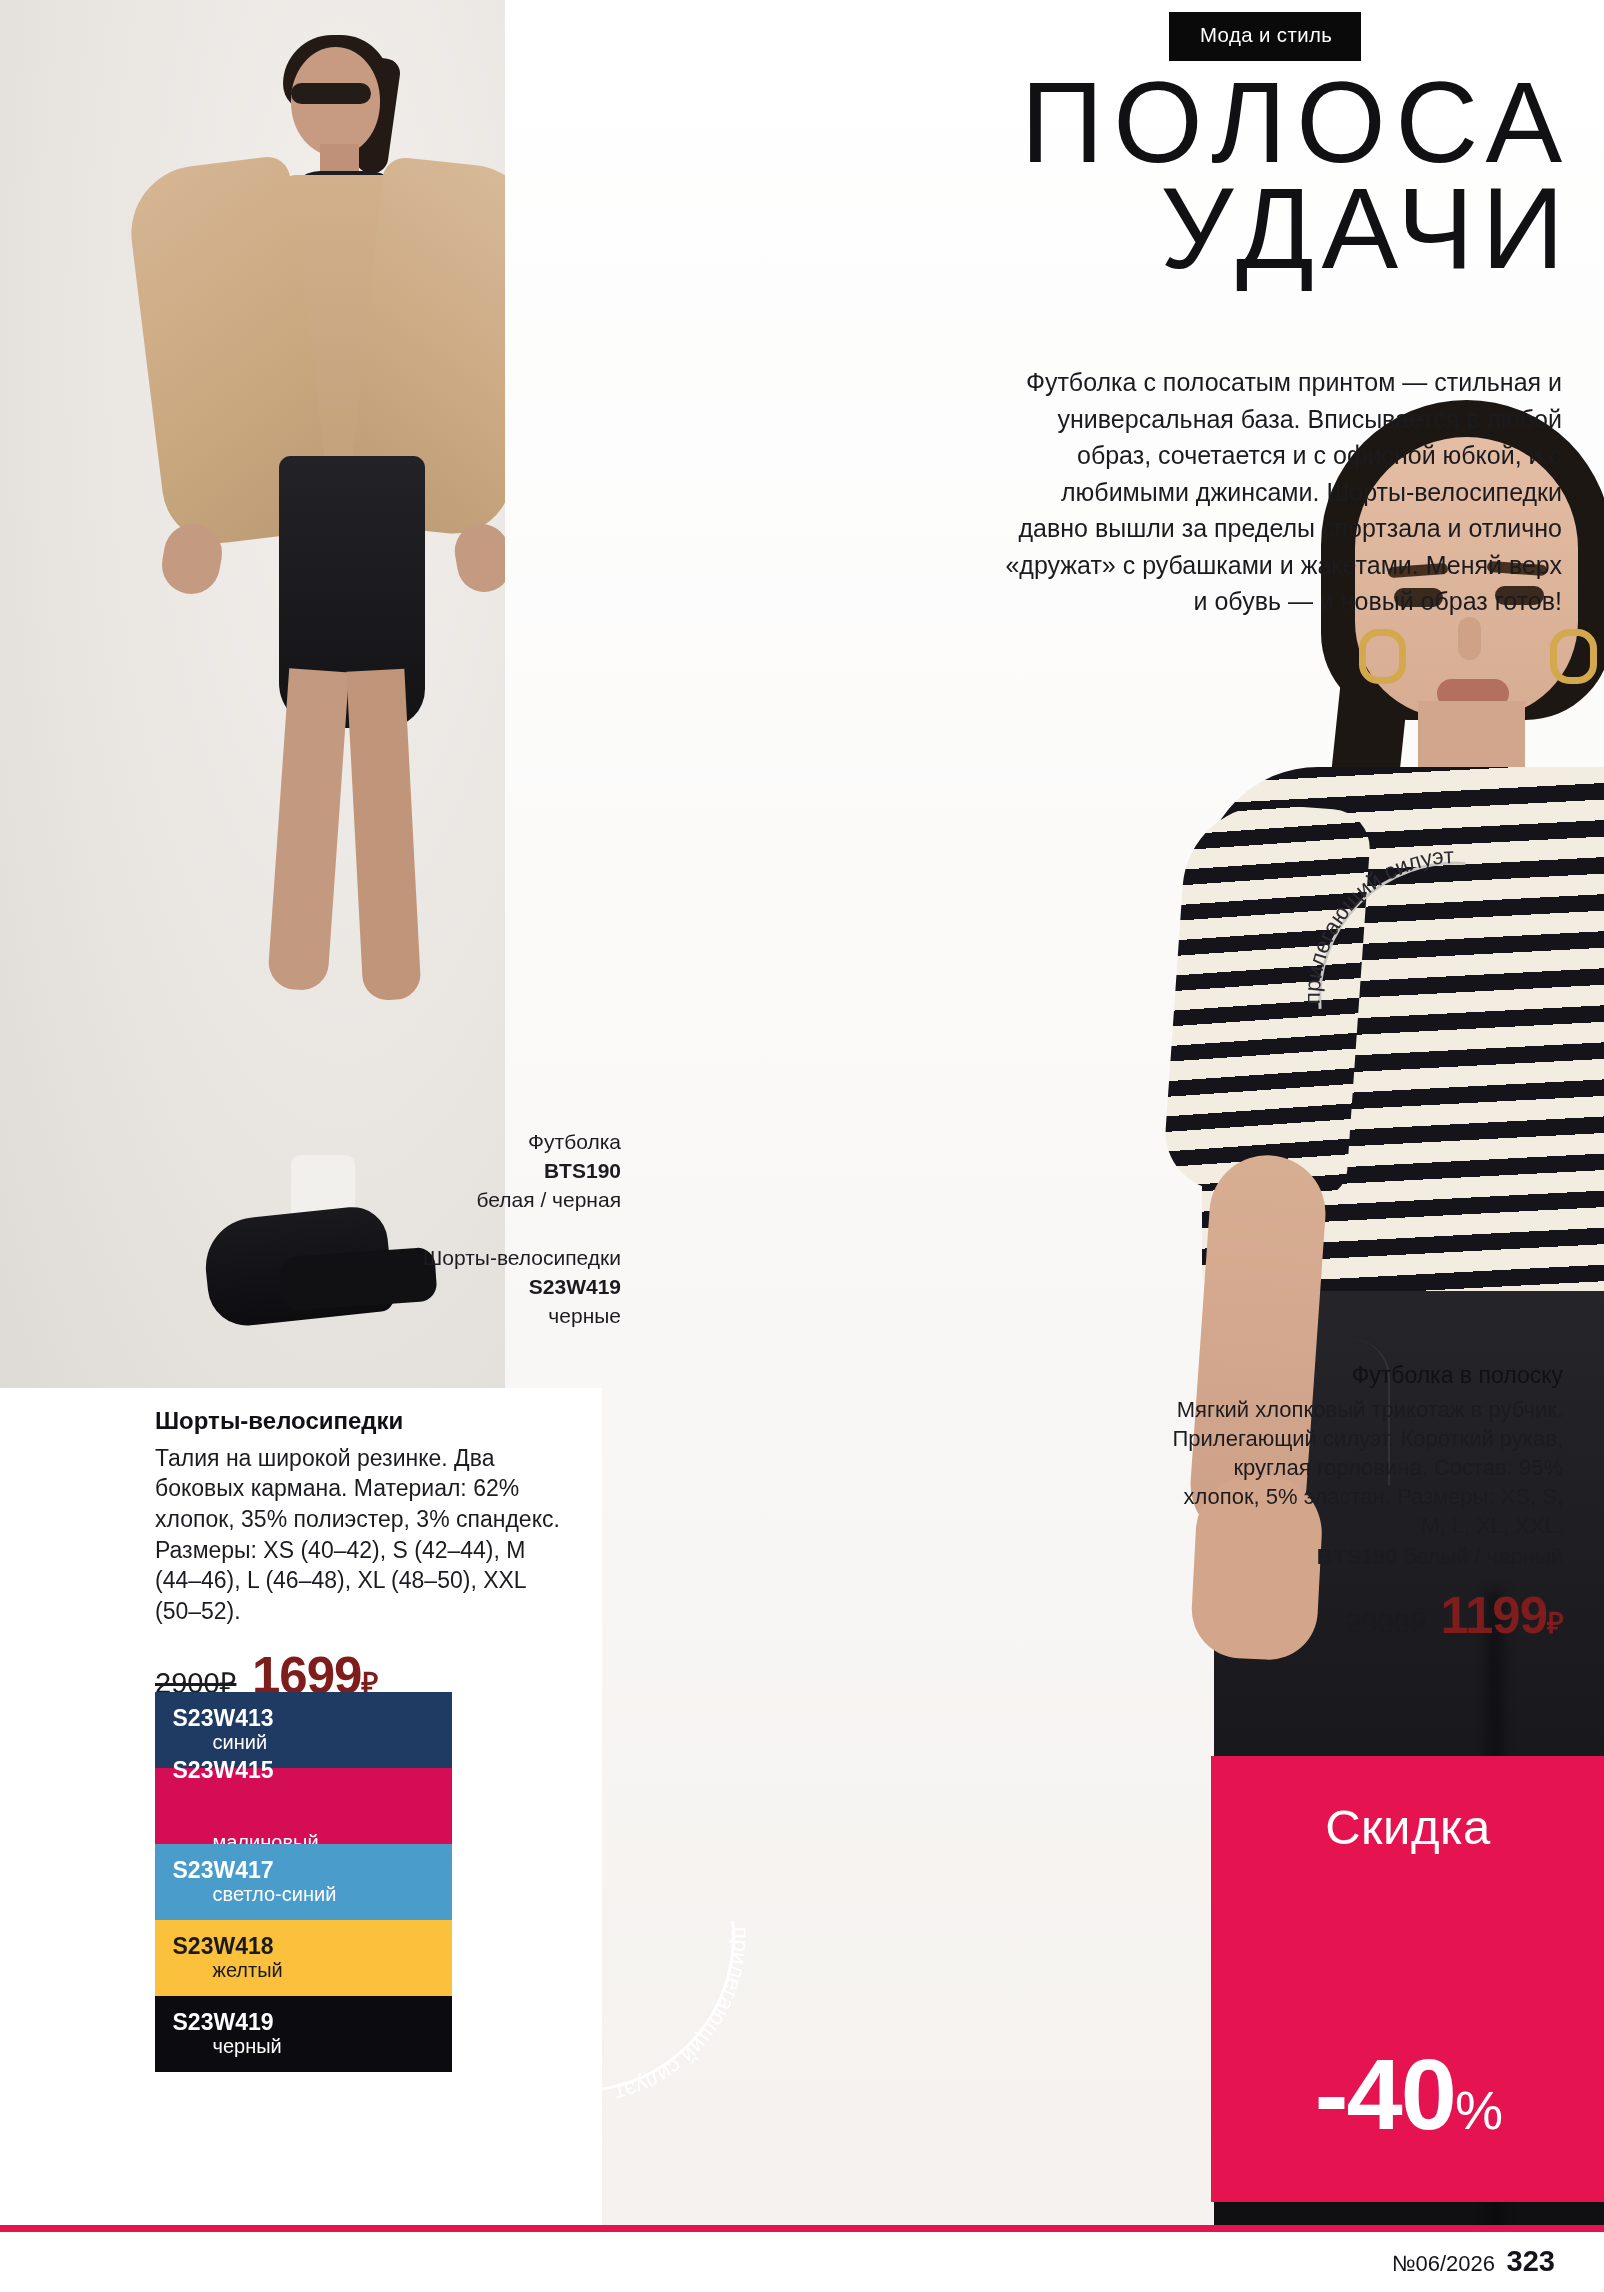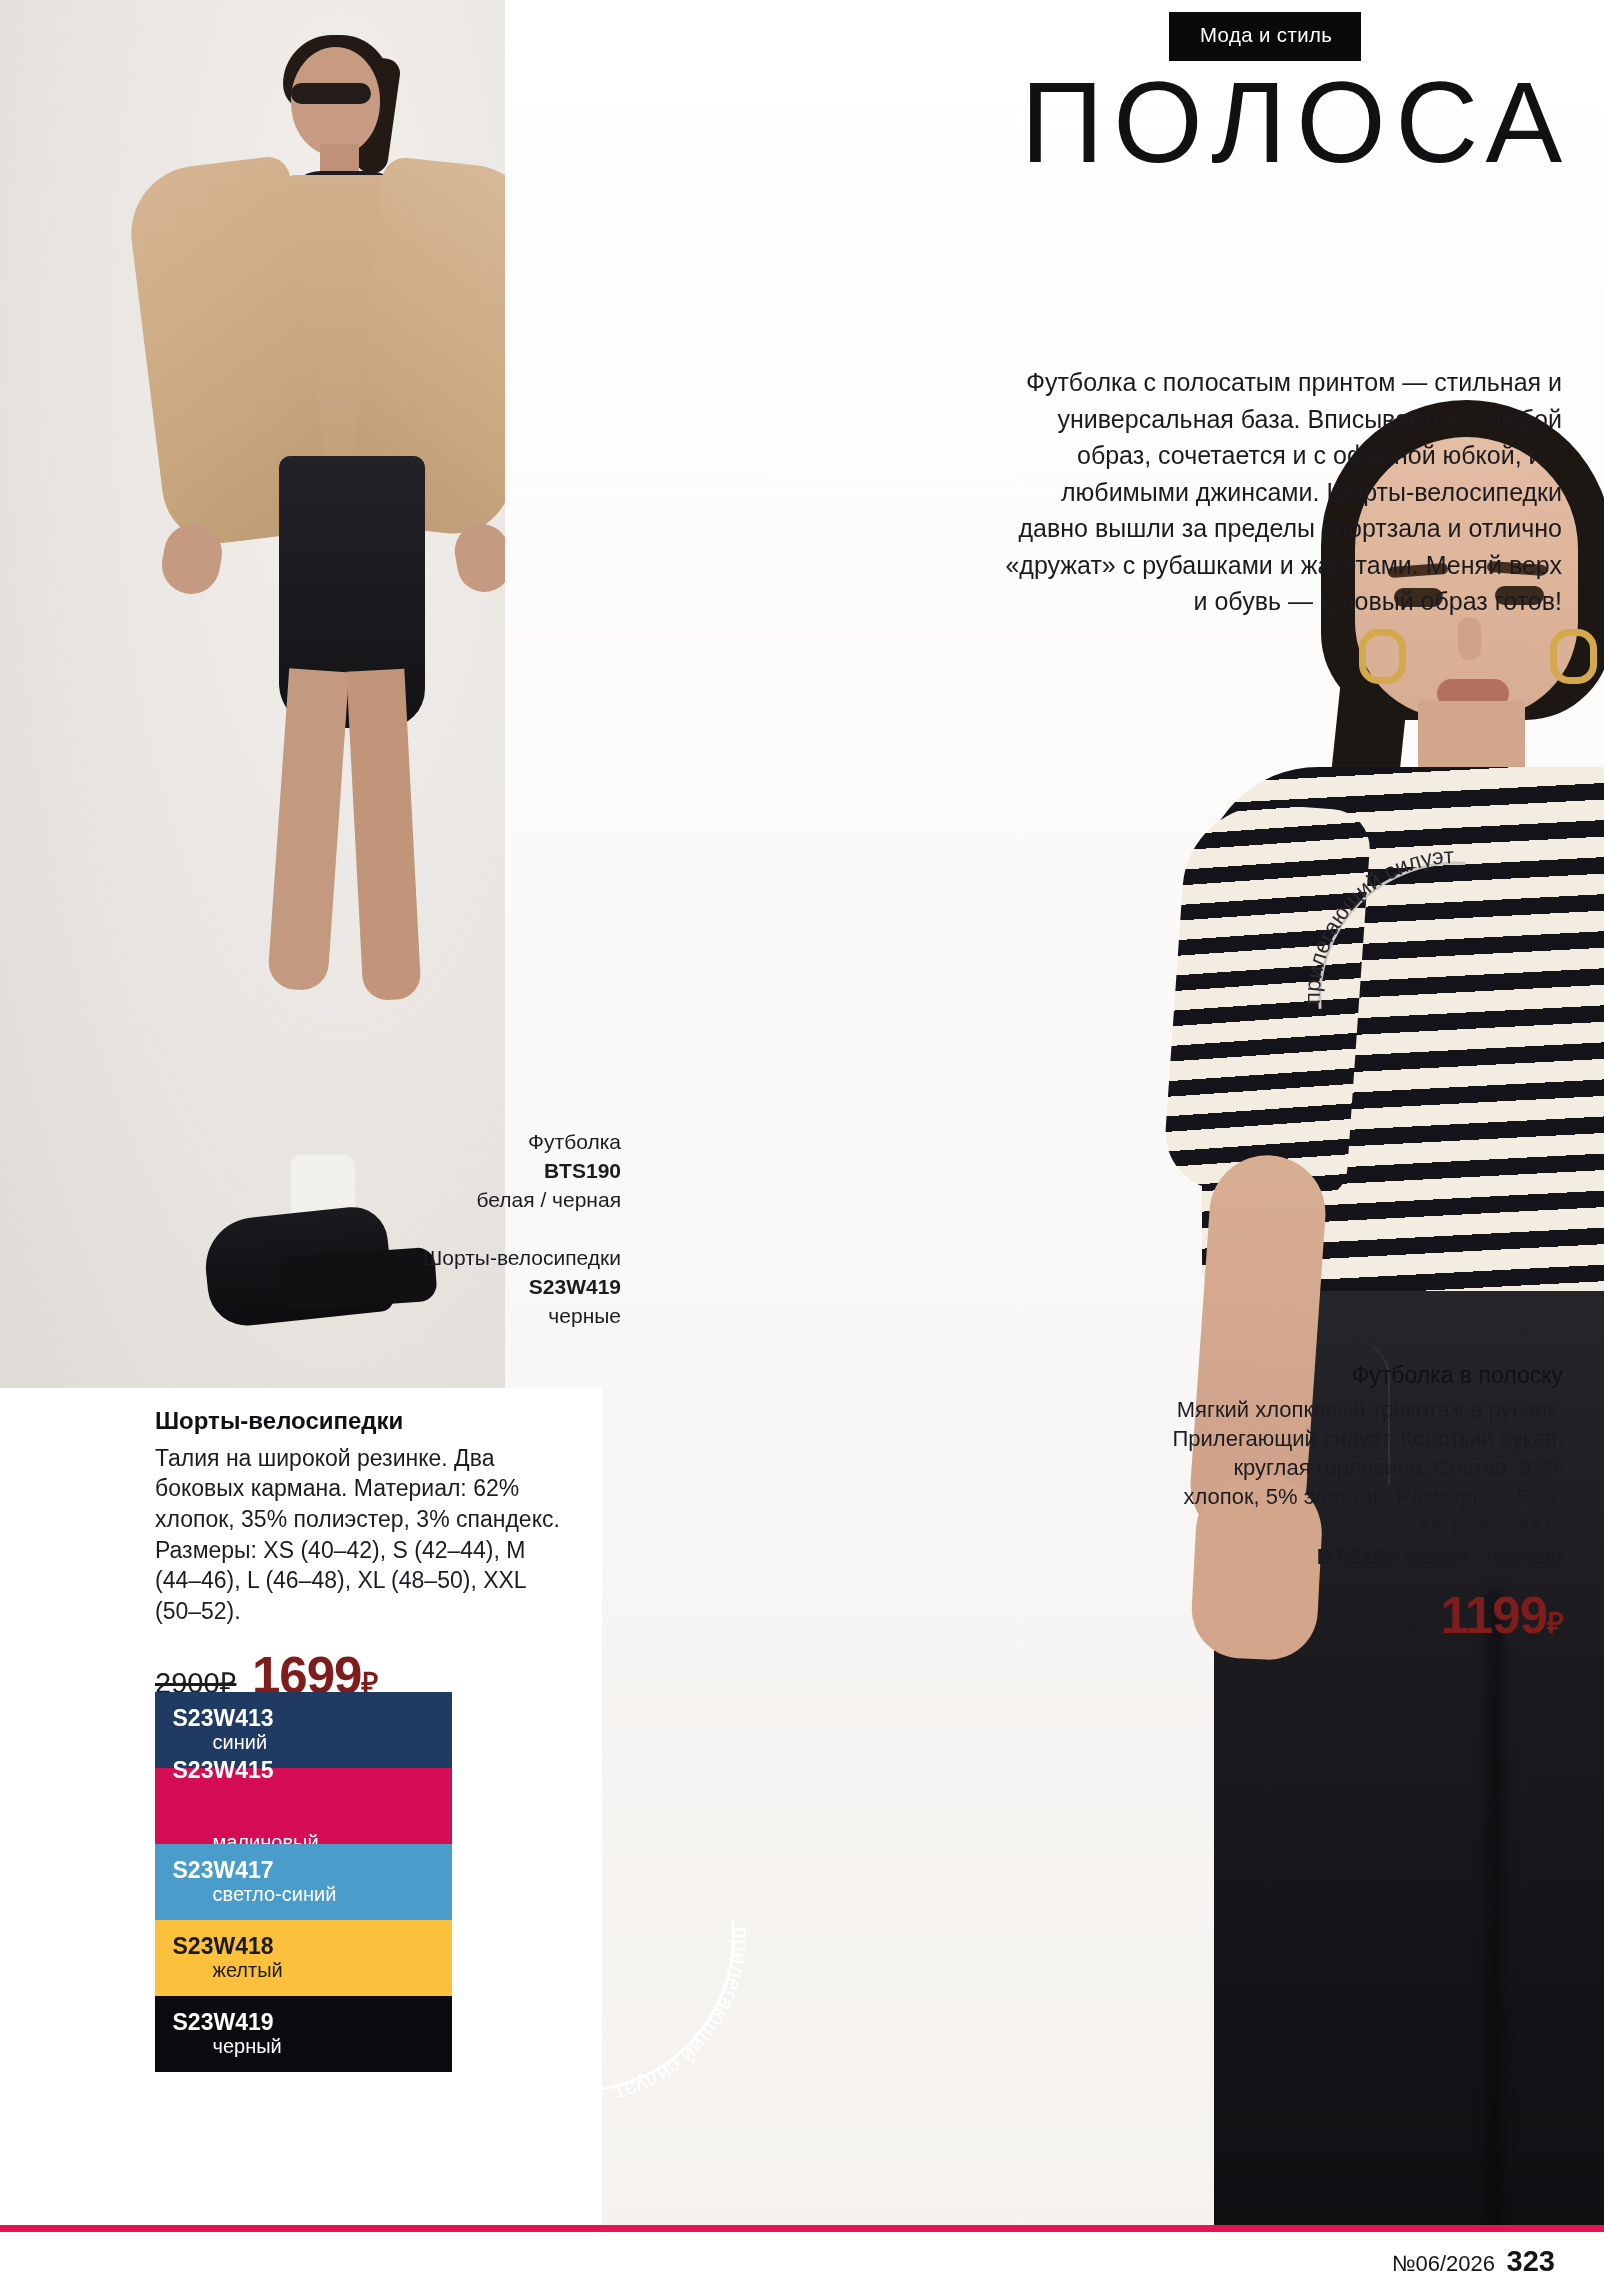--- a/index.html
+++ b/index.html
@@ -353,20 +353,21 @@
       <div class="mm-hand-l"></div>
     </div>
   </div>
 
   <div class="panel-left-bottom"></div>
 
   <div class="kicker">Мода и стиль</div>
 
   <div class="title">
     <span>ПОЛОСА</span>
+    <span class="l2">УДАЧИ</span>
   </div>
 
   <div class="intro">Футболка с полосатым принтом — стильная и универсальная база. Вписывается в любой образ, сочетается и с офисной юбкой, и с любимыми джинсами. Шорты-велосипедки давно вышли за пределы спортзала и отлично «дружат» с рубашками и жакетами. Меняй верх и обувь — и новый образ готов!</div>
 
 
   <div class="caption-left">
     <div>Футболка</div>
     <div class="bold">BTS190</div>
     <div>белая / черная</div>
     <div class="blk">Шорты-велосипедки</div>
@@ -426,20 +427,24 @@
     </text>
   </svg>
 
   <svg class="curve-svg" style="left:500px; top:1892px;" width="272" height="213" viewBox="0 0 280 220">
     <path id="arcL" class="curve-arc" d="M 240,30 A 160,160 0 0 1 40,200"></path>
     <text>
       <textPath href="#arcL" startOffset="2%" id="tpL">прилегающий силуэт</textPath>
     </text>
   </svg>
 
+  <div class="discount" style="background: rgb(229, 19, 79);">
+    <div class="word">Скидка</div>
+    <div class="val"><span>-40</span><span class="pct">%</span></div>
+  </div>
 
   <div class="bottom-rule"></div>
   <div class="bottom-bar"></div>
   <div class="folio">
     <span>№06/2026</span><span class="num">323</span>
   </div>
 
 </div>
 
 

